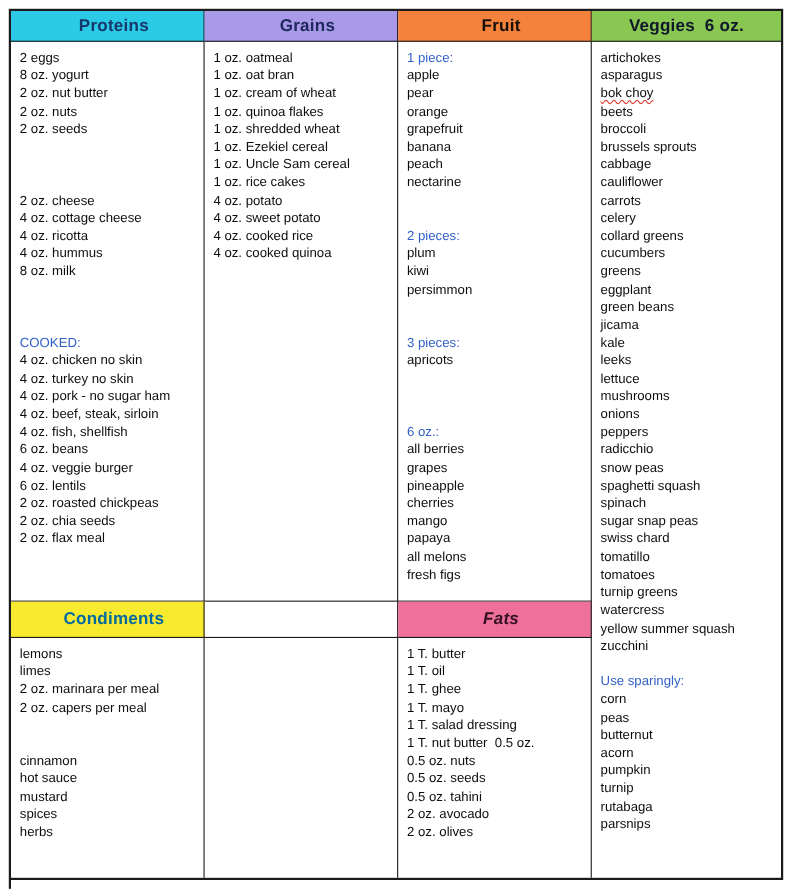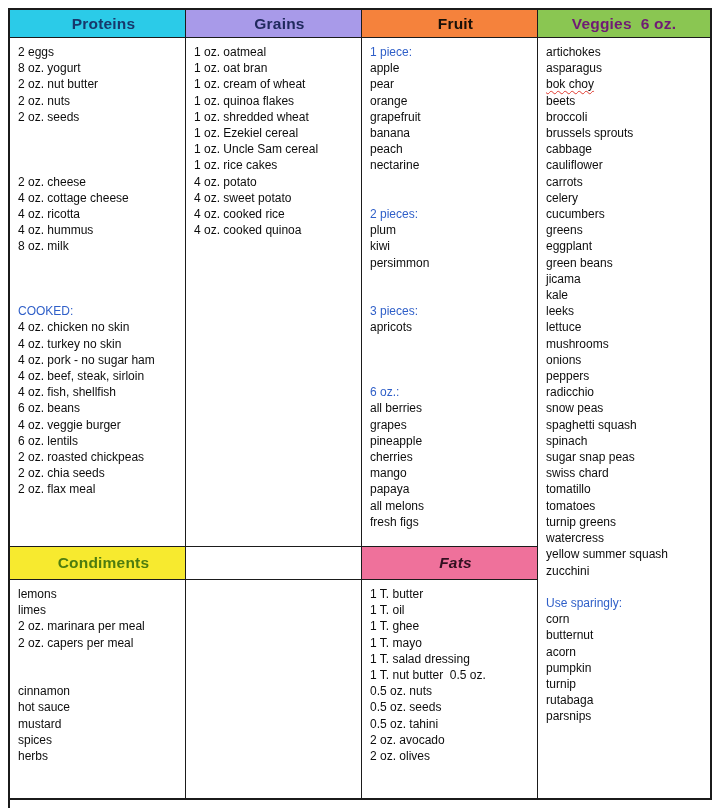--- a/index.html
+++ b/index.html
@@ -44,21 +44,21 @@
 
   <div class="cell hdr br bb" style="background: rgb(43, 203, 232); color: rgb(23, 56, 107);">
     <span>Proteins</span>
   </div>
   <div class="cell hdr br bb" style="background: rgb(168, 154, 233); color: rgb(32, 41, 94);">
     <span>Grains</span>
   </div>
   <div class="cell hdr br bb" style="background: rgb(245, 130, 60); color: rgb(24, 16, 8);">
     <span>Fruit</span>
   </div>
-  <div class="cell hdr bb" style="background: rgb(138, 198, 82); color: #701a75;">
+  <div class="cell hdr bb" style="background: rgb(138, 198, 82); color: #0f172a;">
     <span>Veggies&nbsp; 6 oz.</span>
   </div>
 
   <div class="cell body-cell br bb">
       <div class="line"><span>2 eggs</span></div>
       <div class="line"><span>8 oz. yogurt</span></div>
       <div class="line"><span>2 oz. nut butter</span></div>
       <div class="line"><span>2 oz. nuts</span></div>
       <div class="line"><span>2 oz. seeds</span></div>
       <div class="line"><span></span></div>
@@ -135,20 +135,21 @@
       <div class="line"><span>artichokes</span></div>
       <div class="line"><span>asparagus</span></div>
       <div class="line"><span class="misspelled">bok choy</span></div>
       <div class="line"><span>beets</span></div>
       <div class="line"><span>broccoli</span></div>
       <div class="line"><span>brussels sprouts</span></div>
       <div class="line"><span>cabbage</span></div>
       <div class="line"><span>cauliflower</span></div>
       <div class="line"><span>carrots</span></div>
       <div class="line"><span>celery</span></div>
+      <div class="line"><span>collard greens</span></div>
       <div class="line"><span>cucumbers</span></div>
       <div class="line"><span>greens</span></div>
       <div class="line"><span>eggplant</span></div>
       <div class="line"><span>green beans</span></div>
       <div class="line"><span>jicama</span></div>
       <div class="line"><span>kale</span></div>
       <div class="line"><span>leeks</span></div>
       <div class="line"><span>lettuce</span></div>
       <div class="line"><span>mushrooms</span></div>
       <div class="line"><span>onions</span></div>
@@ -161,29 +162,30 @@
       <div class="line"><span>swiss chard</span></div>
       <div class="line"><span>tomatillo</span></div>
       <div class="line"><span>tomatoes</span></div>
       <div class="line"><span>turnip greens</span></div>
       <div class="line"><span>watercress</span></div>
       <div class="line"><span>yellow summer squash</span></div>
       <div class="line"><span>zucchini</span></div>
       <div class="line"><span></span></div>
       <div class="line"><span class="section-label">Use sparingly:</span></div>
       <div class="line"><span>corn</span></div>
+      <div class="line"><span>peas</span></div>
       <div class="line"><span>butternut</span></div>
       <div class="line"><span>acorn</span></div>
       <div class="line"><span>pumpkin</span></div>
       <div class="line"><span>turnip</span></div>
       <div class="line"><span>rutabaga</span></div>
       <div class="line"><span>parsnips</span></div>
     </div>
 
-  <div class="cell hdr br bb" style="background: rgb(247, 234, 47); color: #4d7c0f;">
+  <div class="cell hdr br bb" style="background: rgb(247, 234, 47); color: #0369a1;">
     <span>Condiments</span>
   </div>
   <div class="cell br bb"></div>
   <div class="cell hdr br bb" style="background: rgb(239, 113, 155); color: rgb(51, 16, 33); font-style: italic;">
     <span>Fats</span>
   </div>
 
   <div class="cell body-cell br">
       <div class="line"><span>lemons</span></div>
       <div class="line"><span>limes</span></div>

